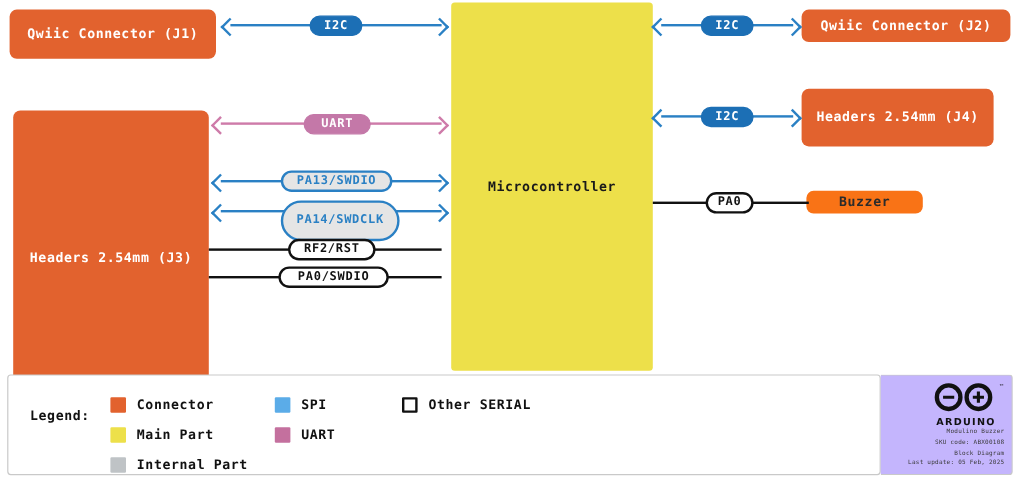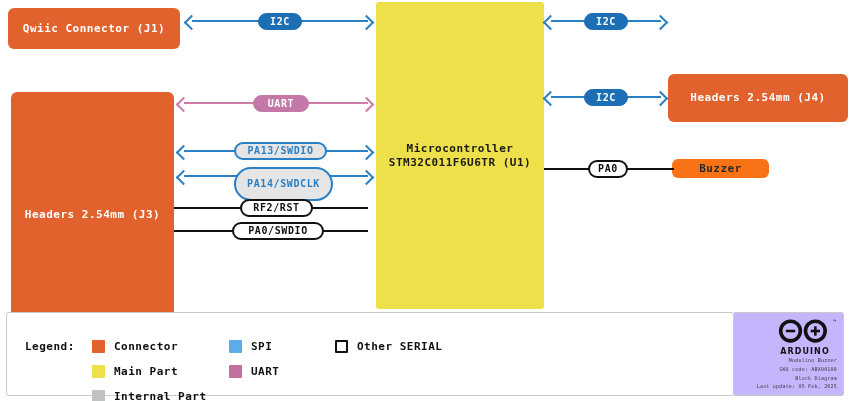--- a/index.html
+++ b/index.html
@@ -133,21 +133,21 @@
     font-size: 11px;
     color: #111111;
     letter-spacing: 0.5px;
   }
   .legend-col {
     position: absolute;
     top: 18px;
   }
   .legend-item {
     display: flex;
-    align-items: flex-end;
+    align-items: flex-start;
     height: 22px;
     margin-bottom: 3px;
   }
   .legend-swatch {
     width: 13px;
     height: 13px;
     margin-right: 9px;
     flex: 0 0 auto;
     border-radius: 1px;
   }
@@ -206,28 +206,28 @@
     white-space: nowrap;
   }
 </style>
 </head>
 <body>
 
 <div id="diagram">
 
   <div class="block connector" style="left:8px; top:8px; width:172px; height:41px;">Qwiic Connector (J1)</div>
 
-
-  <div class="block connector" style="left:668px; top:74px; width:180px; height:48px;">Headers 2.54mm (J4)</div>
+  <div class="block connector" style="left:668px; top:8px; width:174px; height:27px;">Qwiic Connector (J2)</div>
+
+  <div class="block connector" style="left:668px; top:74px; width:160px; height:48px;">Headers 2.54mm (J4)</div>
 
   <div class="block connector" style="left:11px; top:92px; width:163px; height:246px;">Headers 2.54mm (J3)</div>
 
   <div class="block mainpart" style="left:376px; top:2px; width:168px; height:307px; flex-direction:column;">
     <div>Microcontroller</div>
-    <div>STM32C011F6U6TR (U1)</div>
   </div>
 
   <div class="block internal" style="left:672px; top:159px; width:97px; height:19px;">Buzzer</div>
 
   <div class="wire blue" style="left:192px; top:20px; width:176px;"></div>
   <div class="arrow blue left" style="left:186px; top:17px;"></div>
   <div class="arrow blue right" style="left:361px; top:17px;"></div>
   <div class="pill i2c" style="left:258px; top:13px; width:44px; height:17px;">I2C</div>
 
   <div class="wire blue" style="left:551px; top:20px; width:110px;"></div>

